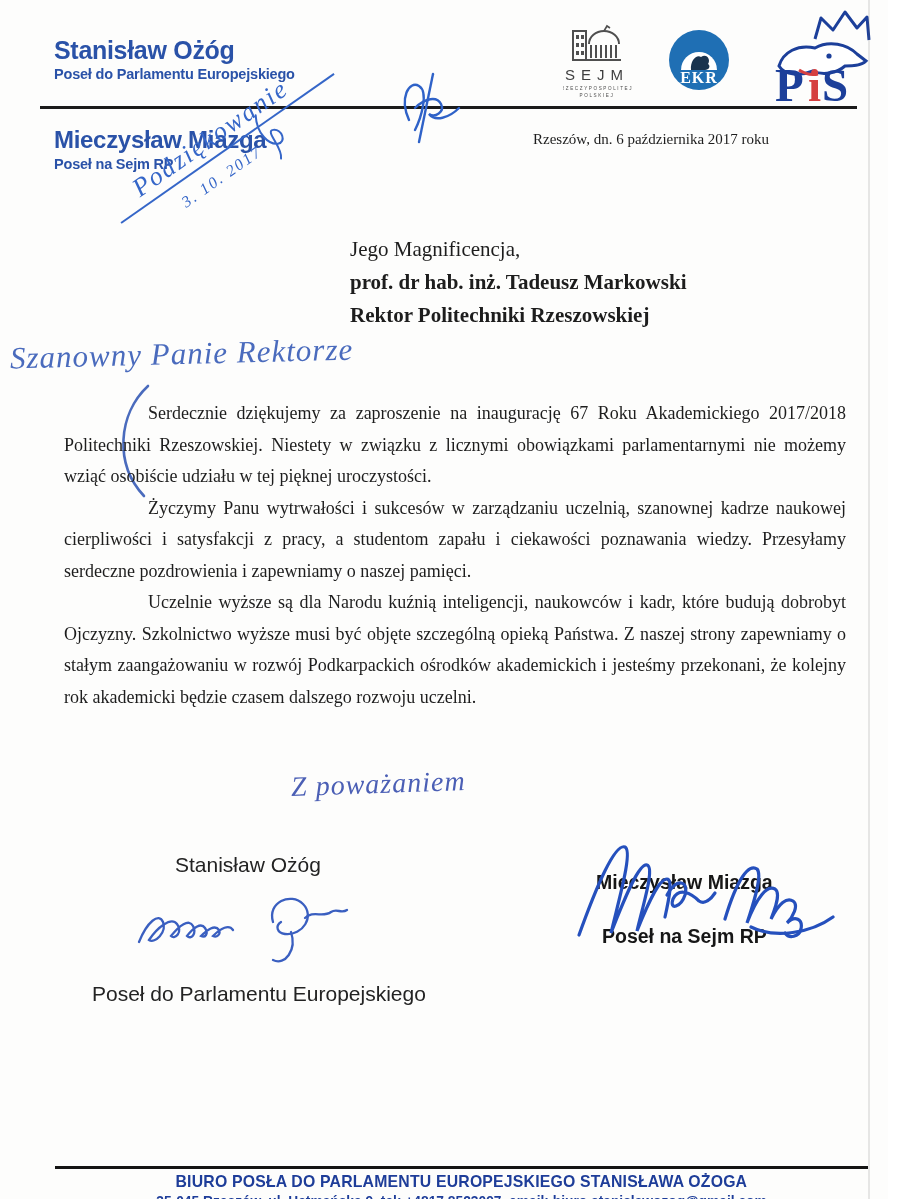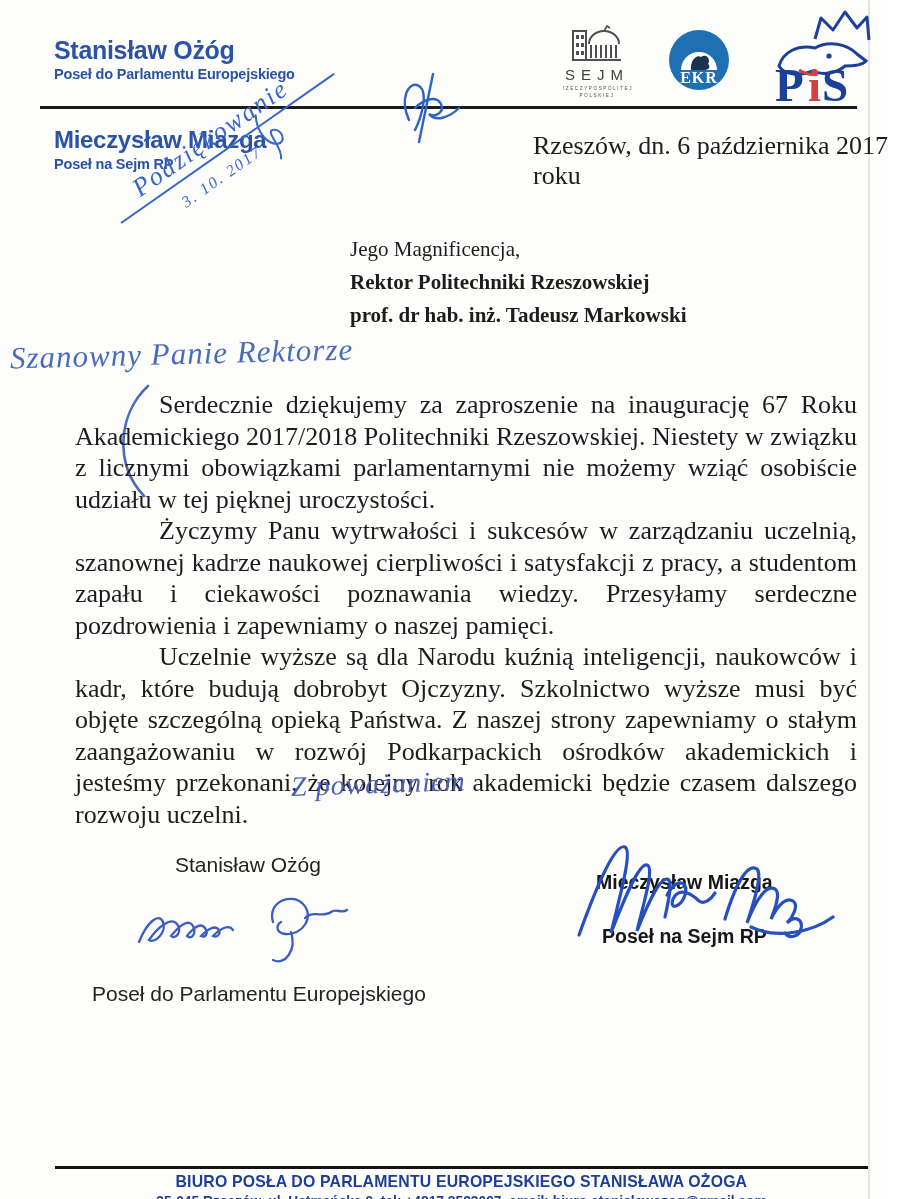--- a/index.html
+++ b/index.html
@@ -6,34 +6,34 @@
   .page{position:relative;width:888px;height:1199px;background:#fdfdfc;overflow:hidden;
         font-family:"Liberation Serif","DejaVu Serif",serif;color:#1d1d1d;}
   .abs{position:absolute;}
   .sans{font-family:"Liberation Sans","DejaVu Sans",sans-serif;}
   
   .sender-name{color:#2a52a8;font-weight:bold;font-size:25px;letter-spacing:-0.3px;}
   .sender-name.second{font-size:24px;}
   .sender-title{color:#2a52a8;font-weight:bold;font-size:14.5px;letter-spacing:-0.2px;}
   .header-rule{left:40px;top:106px;width:817px;height:3px;background:#1b1b1b;}
   
-  .dateline{left:533px;top:131px;font-size:26px;}
+  .dateline{left:533px;top:131px;font-size:15px;}
   .recipient{left:350px;top:233px;font-size:21px;line-height:33px;}
   .recipient .bold{font-weight:bold;}
   
   .ink{color:#4a6bbd;font-style:italic;}
   .salutation{left:10px;top:336px;font-size:31px;letter-spacing:1px;transform:rotate(-1.5deg);}
   .closing{left:291px;top:768px;font-size:28px;letter-spacing:1px;transform:rotate(-2deg);color:#4b5fb5;}
   .diag-note{left:140px;top:130px;width:256px;height:120px;transform:rotate(-35deg);
              transform-origin:left bottom;color:#3566c8;}
   .note-text{position:absolute;bottom:36px;left:30px;font-size:26px;font-style:italic;letter-spacing:2px;white-space:nowrap;}
   .note-line{position:absolute;bottom:32px;left:0;width:260px;height:2px;background:#3566c8;}
   .note-date{position:absolute;bottom:4px;left:62px;font-size:16px;font-style:italic;letter-spacing:2px;white-space:nowrap;}
   
-  .letter-body{left:64px;top:389px;width:782px;font-size:26px;line-height:31.5px;text-align:justify;margin-left:11px;}
+  .letter-body{left:64px;top:398px;width:782px;font-size:18px;line-height:31.5px;text-align:justify;}
   .letter-body p{margin:0;text-indent:84px;}
   
   .sig-name-left{left:175px;top:853px;font-size:21px;color:#232323;}
   .sig-title-left{left:92px;top:982px;font-size:21px;color:#232323;}
   .sig-name-right{left:596px;top:871px;font-size:19.5px;font-weight:bold;color:#161616;z-index:1;}
   .sig-title-right{left:602px;top:925px;font-size:19.5px;font-weight:bold;color:#161616;z-index:1;}
   .sig-svg{z-index:2;}
   
   .footer-rule{left:55px;top:1166px;width:813px;height:3px;background:#141414;}
   .footer-wrap{left:55px;top:1172px;width:813px;text-align:center;color:#1e3d99;}
@@ -112,22 +112,22 @@
     <span class="note-text">Podziękowanie</span>
     <div class="note-line"></div>
     <span class="note-date">3. 10. 2017</span>
     <svg style="position:absolute;bottom:-10px;left:152px;" width="40" height="58" viewBox="0 0 40 58">
       <path d="M20,4 C10,20 14,36 22,40 C30,44 34,30 26,26 C18,22 24,46 16,54" fill="none" stroke="#3566c8" stroke-width="2" stroke-linecap="round"></path>
     </svg>
   </div>
 
   <div class="abs recipient">
     <div>Jego Magnificencja,</div>
+    <div class="bold">prof. dr hab. inż. Tadeusz Markowski</div>
     <div class="bold">Rektor Politechniki Rzeszowskiej</div>
-    <div class="bold">prof. dr hab. inż. Tadeusz Markowski</div>
   </div>
 
   <div class="abs ink salutation">Szanowny Panie Rektorze</div>
 
   <svg class="abs" style="left:106px;top:380px;" width="50" height="122" viewBox="0 0 50 122">
     <path d="M42,6 C12,34 8,84 38,116" fill="none" stroke="#4a6bbd" stroke-width="2.6" stroke-linecap="round"></path>
   </svg>
 
   <div class="abs letter-body">
     <p>Serdecznie dziękujemy za zaproszenie na inaugurację 67 Roku Akademickiego 2017/2018 Politechniki Rzeszowskiej. Niestety w związku z licznymi obowiązkami parlamentarnymi nie możemy wziąć osobiście udziału w tej pięknej uroczystości.</p>

